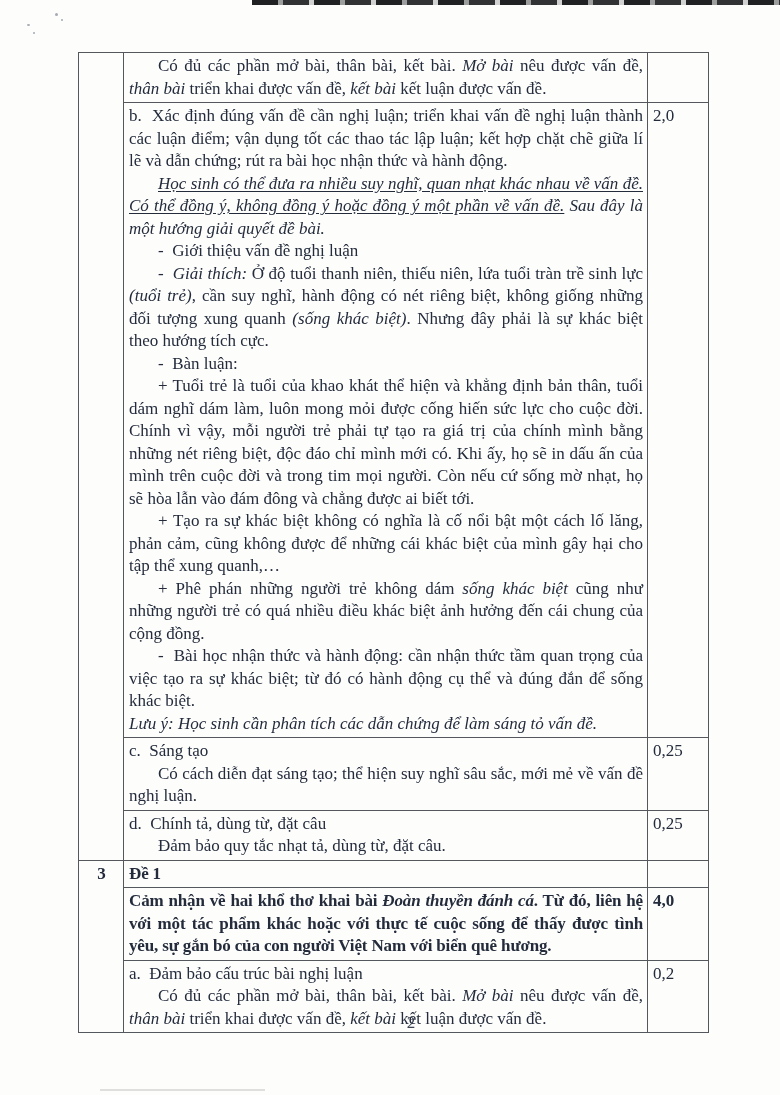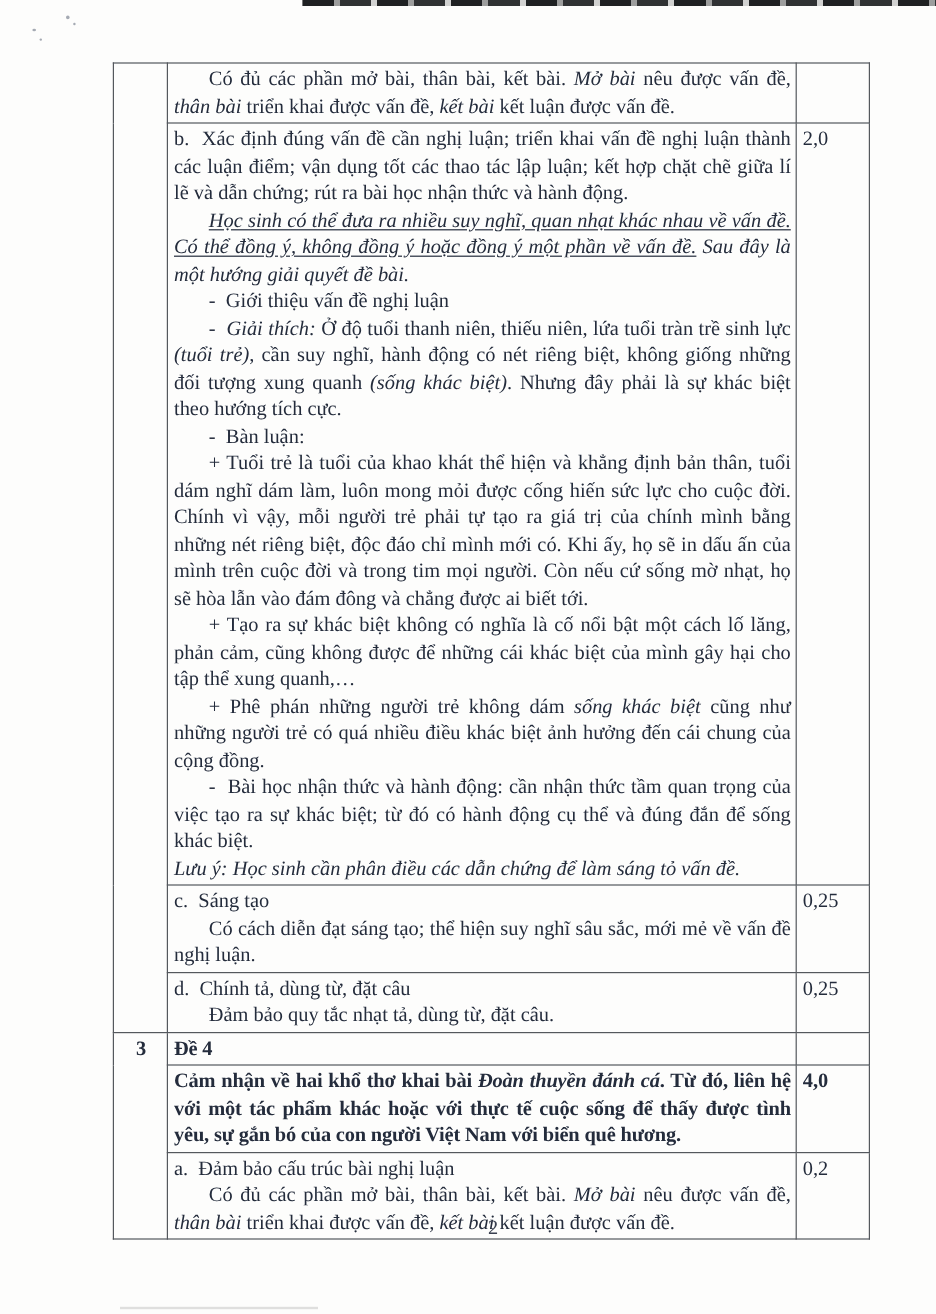--- a/index.html
+++ b/index.html
@@ -26,21 +26,21 @@
   }
   .speck{position:absolute;background:#8f95a0;border-radius:50%;opacity:.8;}
   .speck.s1{left:55px;top:13px;width:3px;height:3px;}
   .speck.s2{left:61px;top:19px;width:2px;height:2px;}
   .speck.s3{left:27px;top:24px;width:3px;height:2px;}
   .speck.s4{left:33px;top:32px;width:2px;height:2px;}
   .bottom-smudge{position:absolute;left:100px;top:1089px;width:165px;height:2px;background:#d4d4d4;opacity:.75;}
 
   
   table.rubric{
-    position:absolute;left:94px;top:52px;
+    position:absolute;left:78px;top:52px;
     width:630px;table-layout:fixed;
     border-collapse:collapse;
   }
   table.rubric td{
     border:1px solid #54585d;
     vertical-align:top;
     padding:2px 4px 2px 5px;
   }
   td.cell-num{
     text-align:center;vertical-align:middle;
@@ -101,42 +101,42 @@
     <td class="cell-content">
             <p class="para"><span>b.&nbsp; Xác định đúng vấn đề cần nghị luận; triển khai vấn đề nghị luận thành các luận điểm; vận dụng tốt các thao tác lập luận; kết hợp chặt chẽ giữa lí lẽ và dẫn chứng; rút ra bài học nhận thức và hành động.</span></p>
             <p class="para indent"><span class="iu">Học sinh có thể đưa ra nhiều suy nghĩ, quan nhạt khác nhau về vấn đề. Có thể đồng ý, không đồng ý hoặc đồng ý một phần về vấn đề.</span><span class="i"> Sau đây là một hướng giải quyết đề bài.</span></p>
             <p class="para indent"><span>-&nbsp; Giới thiệu vấn đề nghị luận</span></p>
             <p class="para indent"><span>-&nbsp; </span><span class="i">Giải thích:</span><span> Ở độ tuổi thanh niên, thiếu niên, lứa tuổi tràn trề sinh lực </span><span class="i">(tuổi trẻ)</span><span>, cần suy nghĩ, hành động có nét riêng biệt, không giống những đối tượng xung quanh </span><span class="i">(sống khác biệt)</span><span>. Nhưng đây phải là sự khác biệt theo hướng tích cực.</span></p>
             <p class="para indent"><span>-&nbsp; Bàn luận:</span></p>
             <p class="para indent"><span>+ Tuổi trẻ là tuổi của khao khát thể hiện và khẳng định bản thân, tuổi dám nghĩ dám làm, luôn mong mỏi được cống hiến sức lực cho cuộc đời. Chính vì vậy, mỗi người trẻ phải tự tạo ra giá trị của chính mình bằng những nét riêng biệt, độc đáo chỉ mình mới có. Khi ấy, họ sẽ in dấu ấn của mình trên cuộc đời và trong tim mọi người. Còn nếu cứ sống mờ nhạt, họ sẽ hòa lẫn vào đám đông và chẳng được ai biết tới.</span></p>
             <p class="para indent"><span>+ Tạo ra sự khác biệt không có nghĩa là cố nổi bật một cách lố lăng, phản cảm, cũng không được để những cái khác biệt của mình gây hại cho tập thể xung quanh,…</span></p>
             <p class="para indent"><span>+ Phê phán những người trẻ không dám </span><span class="i">sống khác biệt</span><span> cũng như những người trẻ có quá nhiều điều khác biệt ảnh hưởng đến cái chung của cộng đồng.</span></p>
             <p class="para indent"><span>-&nbsp; Bài học nhận thức và hành động: cần nhận thức tầm quan trọng của việc tạo ra sự khác biệt; từ đó có hành động cụ thể và đúng đắn để sống khác biệt.</span></p>
-            <p class="para"><span class="i">Lưu ý: Học sinh cần phân điều các dẫn chứng để làm sáng tỏ vấn đề.</span></p>
+            <p class="para"><span class="i">Lưu ý: Học sinh cần phân tích các dẫn chứng để làm sáng tỏ vấn đề.</span></p>
           </td>
     <td class="cell-score">2,0</td>
   </tr>
         <tr class="row-2">
     <td class="cell-content">
             <p class="para"><span>c.&nbsp; Sáng tạo</span></p>
             <p class="para indent"><span>Có cách diễn đạt sáng tạo; thể hiện suy nghĩ sâu sắc, mới mẻ về vấn đề nghị luận.</span></p>
           </td>
     <td class="cell-score">0,25</td>
   </tr>
         <tr class="row-3">
     <td class="cell-content">
             <p class="para"><span>d.&nbsp; Chính tả, dùng từ, đặt câu</span></p>
             <p class="para indent"><span>Đảm bảo quy tắc nhạt tả, dùng từ, đặt câu.</span></p>
           </td>
     <td class="cell-score">0,25</td>
   </tr>
         <tr class="row-4 bold-row">
     <td class="cell-num" rowspan="3">3</td>
           <td class="cell-content">
-            <p class="para"><span>Đề 4</span></p>
+            <p class="para"><span>Đề 1</span></p>
           </td>
     <td class="cell-score"></td>
   </tr>
         <tr class="row-5 bold-row">
     <td class="cell-content">
             <p class="para"><span>Cảm nhận về hai khổ thơ khai bài </span><span class="bi">Đoàn thuyền đánh cá</span><span>. Từ đó, liên hệ với một tác phẩm khác hoặc với thực tế cuộc sống để thấy được tình yêu, sự gắn bó của con người Việt Nam với biển quê hương.</span></p>
           </td>
     <td class="cell-score b">4,0</td>
   </tr>
         <tr class="row-6">

